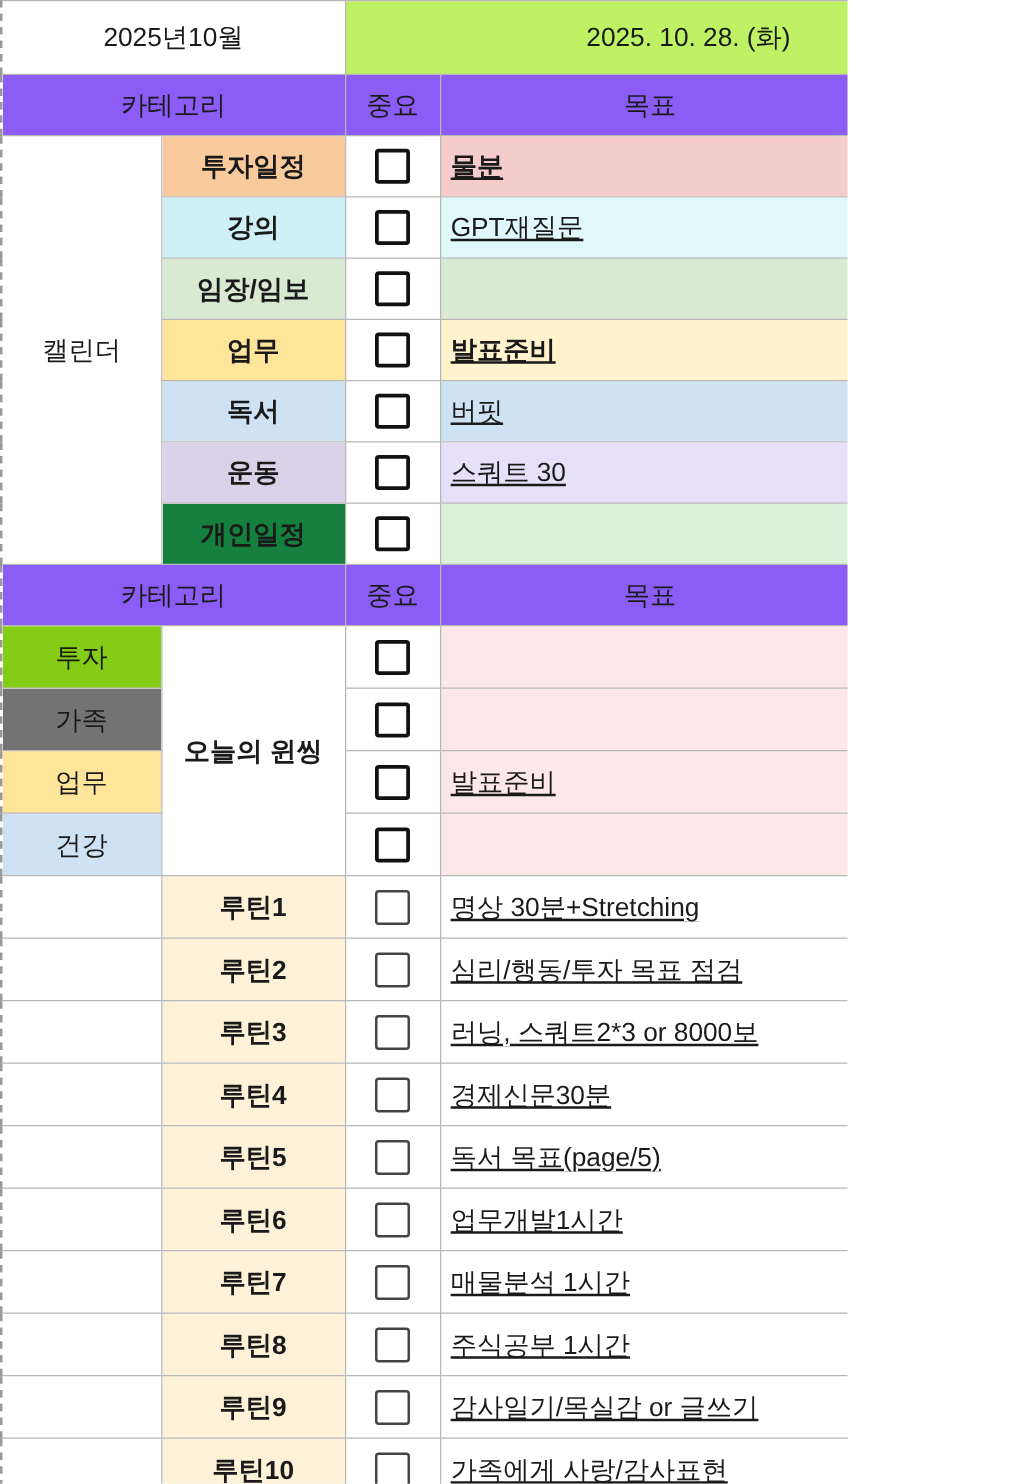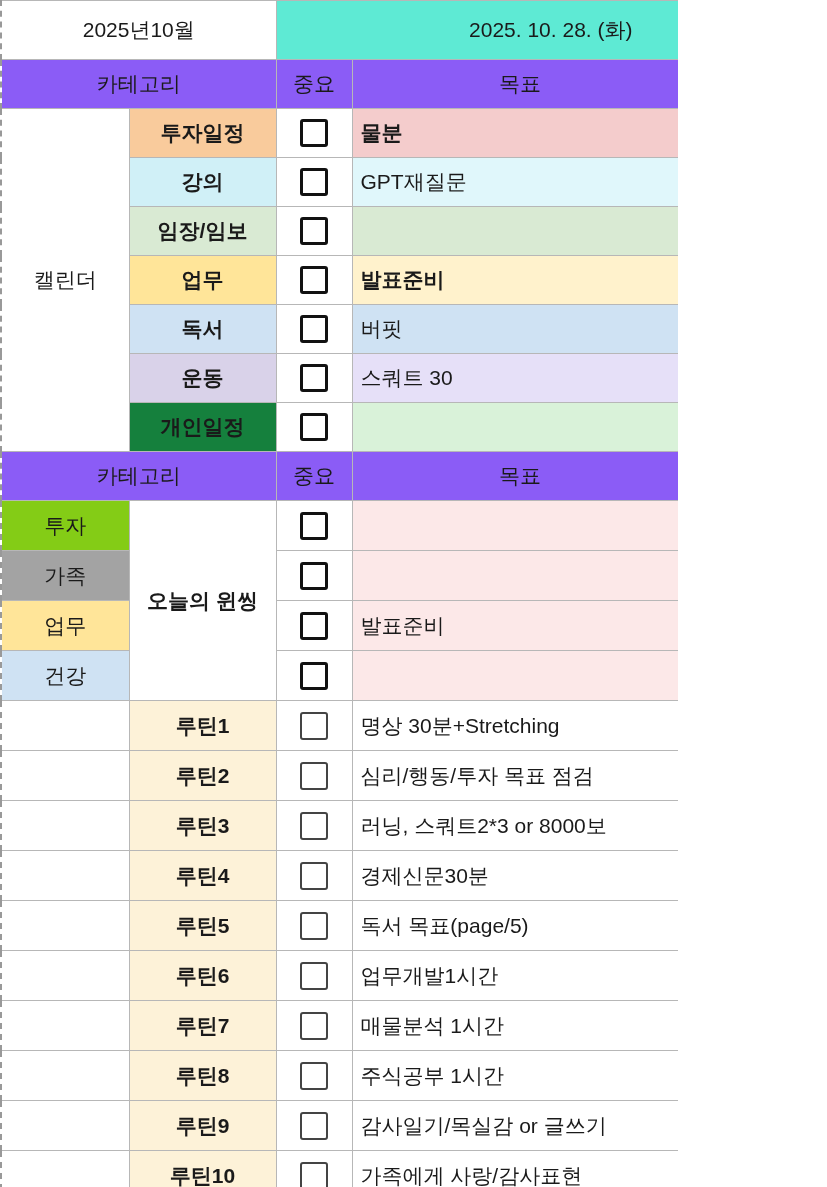--- a/index.html
+++ b/index.html
@@ -32,35 +32,36 @@
     font-size: 21px;
     overflow: hidden;
     white-space: nowrap;
   }
   .cellpad {
     padding: 0 8px;
     display: block;
   }
   .left {
     text-align: left;
+    text-decoration: underline;
   }
   .bold { font-weight: bold; }
 
   
   .dashed-left { border-left: 2px dashed #999999 !important; }
   .dashed-right { border-right: 2px dashed #999999 !important; }
 
   
   .row-month td { height: 58px; }
   .hdr-month {
     background: #ffffff;
     font-size: 23px;
   }
   .hdr-date {
-    background: #5eead4;
+    background: #bef264;
     font-size: 23px;
   }
 
   .row-colhdr td {
     height: 48px;
     background: #8b5cf6;
     font-weight: normal;
     font-size: 22px;
   }
 
@@ -86,21 +87,21 @@
   .res-invest-sched { background: #f4cccc; }
   .res-lecture      { background: #e0f7fb; }
   .res-site         { background: #d9ead3; }
   .res-work         { background: #fff2cc; }
   .res-read         { background: #cfe2f3; }
   .res-exercise     { background: #e6e0f8; }
   .res-personal     { background: #d9f2d9; }
 
   
   .w-invest { background: #84cc16; }
-  .w-family { background: #a3a3a3; }
+  .w-family { background: #737373; }
   .w-work   { background: #ffe599; }
   .w-health { background: #cfe2f3; }
 
   .wish-label {
     background: #ffffff;
     font-weight: bold;
     font-size: 21px;
   }
   .wish-goal { background: #fce8e8; }
   .wish-res  { background: #fce8e8; }

